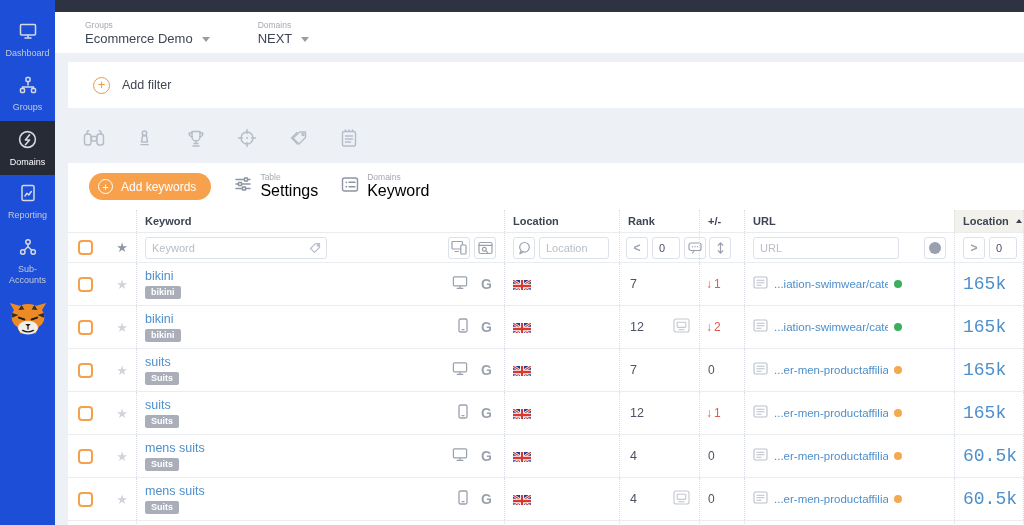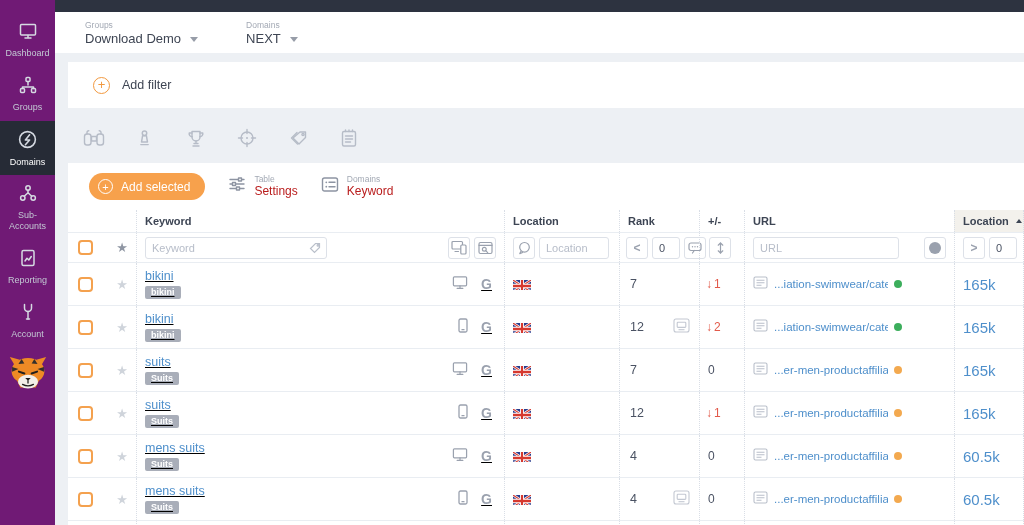--- a/index.html
+++ b/index.html
@@ -2,21 +2,21 @@
 <html><head>
 <meta charset="utf-8">
 <style>
   * { margin:0; padding:0; box-sizing:border-box; }
   html,body { background:#dfe3e9; }
   body { font-family:"Liberation Sans", sans-serif; }
   .screen { position:relative; width:1024px; height:525px; overflow:hidden; background:#edf0f4; }
 
   
   .topstrip { position:absolute; left:0; top:0; width:100%; height:12px; background:#2d3340; }
-  .sidebar { position:absolute; left:0; top:0; width:55px; height:100%; background:#701a75; z-index:3; padding-top:13px; display:flex; flex-direction:column; }
+  .sidebar { position:absolute; left:0; top:0; width:55px; height:100%; background:#1d4ed8; z-index:3; padding-top:13px; display:flex; flex-direction:column; }
   .side-item { display:flex; flex-direction:column; align-items:center; gap:3px; padding:8px 1px; cursor:pointer; }
   .side-item svg { stroke:#d5dae2; fill:none; stroke-width:1.5; stroke-linecap:round; stroke-linejoin:round; }
   .side-item .slbl { font-size:9px; color:#c3c9d4; text-align:center; line-height:1.2; word-wrap:break-word; max-width:52px; }
   .side-item.active { background:#262b36; }
   .side-item.active .slbl { color:#ffffff; }
   .side-logo { margin-top:6px; display:flex; justify-content:center; }
 
   
   .topbar { position:absolute; left:55px; top:12px; right:0; height:41px; background:#fff; display:flex; align-items:center; padding-left:30px; z-index:2; }
   .selector { display:flex; flex-direction:column; gap:1px; cursor:pointer; }
@@ -41,21 +41,21 @@
   .content { position:absolute; left:68px; top:163px; right:0; bottom:-50px; background:#fff; }
 
   
   .toolbar { height:47px; display:flex; align-items:center; padding-left:21px; gap:23px; }
   .btn-add-kw { height:27px; border:none; border-radius:14px; background:#f7a14c; color:#fff; display:flex; align-items:center; gap:8px; padding:0 15px 0 9px; font-size:12px; font-family:inherit; cursor:pointer; }
   .btn-add-kw .wcirc { width:15px; height:15px; border:1.2px solid #fff; border-radius:50%; display:flex; align-items:center; justify-content:center; font-size:11px; line-height:0; }
   .tool { display:flex; align-items:center; gap:8px; cursor:pointer; }
   .tool svg { stroke:#8d94a2; fill:none; stroke-width:1.4; stroke-linecap:round; stroke-linejoin:round; }
   .tool .ttxt { display:flex; flex-direction:column; line-height:1.12; }
   .t-eyebrow { font-size:8.5px; color:#a3a9b4; }
-  .t-lbl { font-size:12px; color:#b91c1c;text-align:right; }
+  .t-lbl { font-size:16px; color:#000000;text-align:right; }
   .tool .caret { margin-left:6px; }
 
   
   .grid-row { display:grid; grid-template-columns:40px 28px 368px 115px 80px 45px 210px minmax(0,1fr); align-items:center; }
   .bl { border-left:1px dotted #d9dee6; height:100%; display:flex; align-items:center; }
   .header-row { height:22px; }
   .hc { font-size:11px; font-weight:700; color:#3d4554; padding-left:8px; }
   .hc-searches { background:#f3f1ec; gap:5px; padding-right:6px; border-right:1px dotted #d9dee6; }
   .sort-up { width:0; height:0; border-left:3.5px solid transparent; border-right:3.5px solid transparent; border-bottom:4.5px solid #3d4554; margin-left:2px; }
 
@@ -73,41 +73,41 @@
   .icon-btn svg { stroke:#9aa1ae; fill:none; stroke-width:1.2; stroke-linecap:round; stroke-linejoin:round; }
   .op-btn { width:22px; height:22px; border:1px solid #dde1e8; border-radius:3px; background:#fff; color:#9aa1ae; font-size:12px; font-weight:700; display:flex; align-items:center; justify-content:center; cursor:pointer; flex:0 0 auto; }
   .num-input { width:28px; }
   .graydot { width:12px; height:12px; border-radius:50%; background:#9aa1ae; }
   .ml-auto { margin-left:auto; }
   .mr8 { margin-right:8px; }
 
   .data-row { height:43px; border-top:1px solid #e9edf2; }
   .c-check { padding-left:10px; display:flex; align-items:center; }
   .c-star { display:flex; align-items:center; justify-content:center; }
-  .c-kw { padding-left:8px; gap:0;text-decoration:underline; }
+  .c-kw { padding-left:8px; gap:0; }
   .kw-block { display:flex; flex-direction:column; gap:3px; }
   .kw-link { font-size:12.5px; color:#4e8fcb; text-decoration:none; cursor:pointer; }
   .kw-badge { align-self:flex-start; background:#a9aeb9; color:#fff; font-size:9px; font-weight:700; border-radius:2px; padding:2px 6px; line-height:1; }
   .kw-icons { margin-left:auto; display:flex; align-items:center; gap:13px; padding-right:12px; }
   .kw-icons svg { stroke:#9aa1ae; fill:none; stroke-width:1.3; stroke-linecap:round; }
   .g-icon { font-size:14px; font-weight:700; color:#9aa1ae; }
   .c-loc { padding-left:8px; }
   .flag { width:18px; height:12px; border-radius:1px; overflow:hidden; display:block; }
   .c-rank { padding-left:10px; font-size:12.5px; color:#4a5263; }
   .serp-icon { margin-left:auto; margin-right:9px; }
   .serp-icon svg { stroke:#c3c8d2; fill:none; stroke-width:1.1; }
   .c-change { padding-left:6px; font-size:12px; color:#4a5263; display:flex; gap:2px; }
   .c-change.down { color:#e25a4a; }
   .c-url { padding-left:8px; gap:6px; }
   .c-url svg { stroke:#b9bfca; fill:none; stroke-width:1.1; flex:0 0 auto; }
   .url-link { font-size:11.5px; color:#4e8fcb; white-space:nowrap; overflow:hidden; cursor:pointer; }
   .dot { width:8px; height:8px; border-radius:50%; margin-left:auto; margin-right:52px; flex:0 0 auto; }
   .dot.green { background:#3cae5c; }
   .dot.orange { background:#f3a94f; }
-  .c-searches { padding-left:8px; font-size:15px; border-right:1px dotted #d9dee6; }
+  .c-searches { padding-left:8px; font-size:18px; border-right:1px dotted #d9dee6;font-family:Liberation Mono, monospace; }
   .searches-link { color:#4e8fcb; cursor:pointer; }
   .stub-row { height:43px; border-top:1px solid #e9edf2; }
 </style>
 </head>
 <body>
 
 <div class="screen">
   <div class="topstrip"></div>
 
   <nav class="sidebar">
@@ -129,41 +129,33 @@
     </div>
     <div class="side-item active">
       <span><svg width="21" height="21" viewBox="0 0 20 20">
             <circle cx="10" cy="10" r="7.5"></circle>
             <path d="M12,5.5 L8,10.5 h4 L8,15"></path>
           </svg></span>
       <span class="slbl">Domains</span>
     </div>
     <div class="side-item">
       <span><svg width="20" height="20" viewBox="0 0 20 20">
+            <rect x="4" y="2.5" width="12" height="15" rx="1.5"></rect>
+            <path d="M7,13 l2,-2.7 1.8,1.7 2.5,-3.5"></path>
+          </svg></span>
+      <span class="slbl">Reporting</span>
+    </div>
+    <div class="side-item">
+      <span><svg width="20" height="20" viewBox="0 0 20 20">
             <circle cx="10" cy="5" r="2.2"></circle>
             <circle cx="4.8" cy="15" r="2.2"></circle>
             <circle cx="15.2" cy="15" r="2.2"></circle>
             <path d="M10,7.2 v2.6 M10,9.8 L6.2,13.3 M10,9.8 l3.8,3.5"></path>
           </svg></span>
       <span class="slbl">Sub-Accounts</span>
-    </div>
-    <div class="side-item">
-      <span><svg width="20" height="20" viewBox="0 0 20 20">
-            <rect x="4" y="2.5" width="12" height="15" rx="1.5"></rect>
-            <path d="M7,13 l2,-2.7 1.8,1.7 2.5,-3.5"></path>
-          </svg></span>
-      <span class="slbl">Reporting</span>
-    </div>
-    <div class="side-item">
-      <span><svg width="20" height="20" viewBox="0 0 20 20">
-            <path d="M6.5,2.5 v3.5 a3.5,3.5 0 0 0 7,0 V2.5"></path>
-            <path d="M10,9.5 v7.5"></path>
-            <path d="M8.5,17 h3"></path>
-          </svg></span>
-      <span class="slbl">Account</span>
     </div>
     <div class="side-logo">
       <svg width="40" height="38" viewBox="0 0 44 40">
         <path d="M7,11 L2,2.5 13,5.5 z" fill="#ee8a25"></path>
         <path d="M37,11 L42,2.5 31,5.5 z" fill="#ee8a25"></path>
         <path d="M22,3.5 C32,3.5 40,9.5 40,18 c0,5 -3,8.5 -6,10.5 l-3.5,7.5 h-17 L10,28.5 C7,26.5 4,23 4,18 4,9.5 12,3.5 22,3.5 z" fill="#ee8a25"></path>
         <ellipse cx="22" cy="29.5" rx="11" ry="7.5" fill="#f3efe8"></ellipse>
         <path d="M4.5,13.5 l7,2.2 -7,2.8 z" fill="#33302c"></path>
         <path d="M39.5,13.5 l-7,2.2 7,2.8 z" fill="#33302c"></path>
         <path d="M15,4.5 l3,5 -6.5,0.5 z" fill="#33302c"></path>
@@ -172,21 +164,21 @@
         <path d="M19,25.5 h6 l-3,3 z" fill="#22201d"></path>
         <path d="M22,28.5 v2.5 M16,32.5 q6,3.5 12,0" stroke="#22201d" stroke-width="1.4" fill="none" stroke-linecap="round"></path>
       </svg>
     </div>
   </nav>
 
   <header class="topbar">
     <div class="selector">
       <span class="sel-eyebrow">Groups</span>
       <span class="sel-valrow">
-        <span>Download Demo</span>
+        <span>Ecommerce Demo</span>
         <span class="caret"></span>
       </span>
     </div>
     <div class="selector">
       <span class="sel-eyebrow">Domains</span>
       <span class="sel-valrow">
         <span>NEXT</span>
         <span class="caret"></span>
       </span>
     </div>
@@ -241,21 +233,21 @@
             <path d="M6.5,8 h7 M6.5,11 h7 M6.5,14 h5"></path>
           </svg></span>
     </span>
   </nav>
 
   <main class="content">
 
     <div class="toolbar">
       <button class="btn-add-kw">
         <span class="wcirc">+</span>
-        <span>Add selected</span>
+        <span>Add keywords</span>
       </button>
       <div class="tool">
         <span><svg width="18" height="18" viewBox="0 0 18 18">
               <path d="M2,4.5 h14 M2,9 h14 M2,13.5 h14"></path>
               <rect x="10.5" y="3" width="3" height="3" fill="#fff"></rect>
               <rect x="4.5" y="7.5" width="3" height="3" fill="#fff"></rect>
               <rect x="8.5" y="12" width="3" height="3" fill="#fff"></rect>
             </svg></span>
         <span class="ttxt">
           <span class="t-eyebrow">Table</span>

